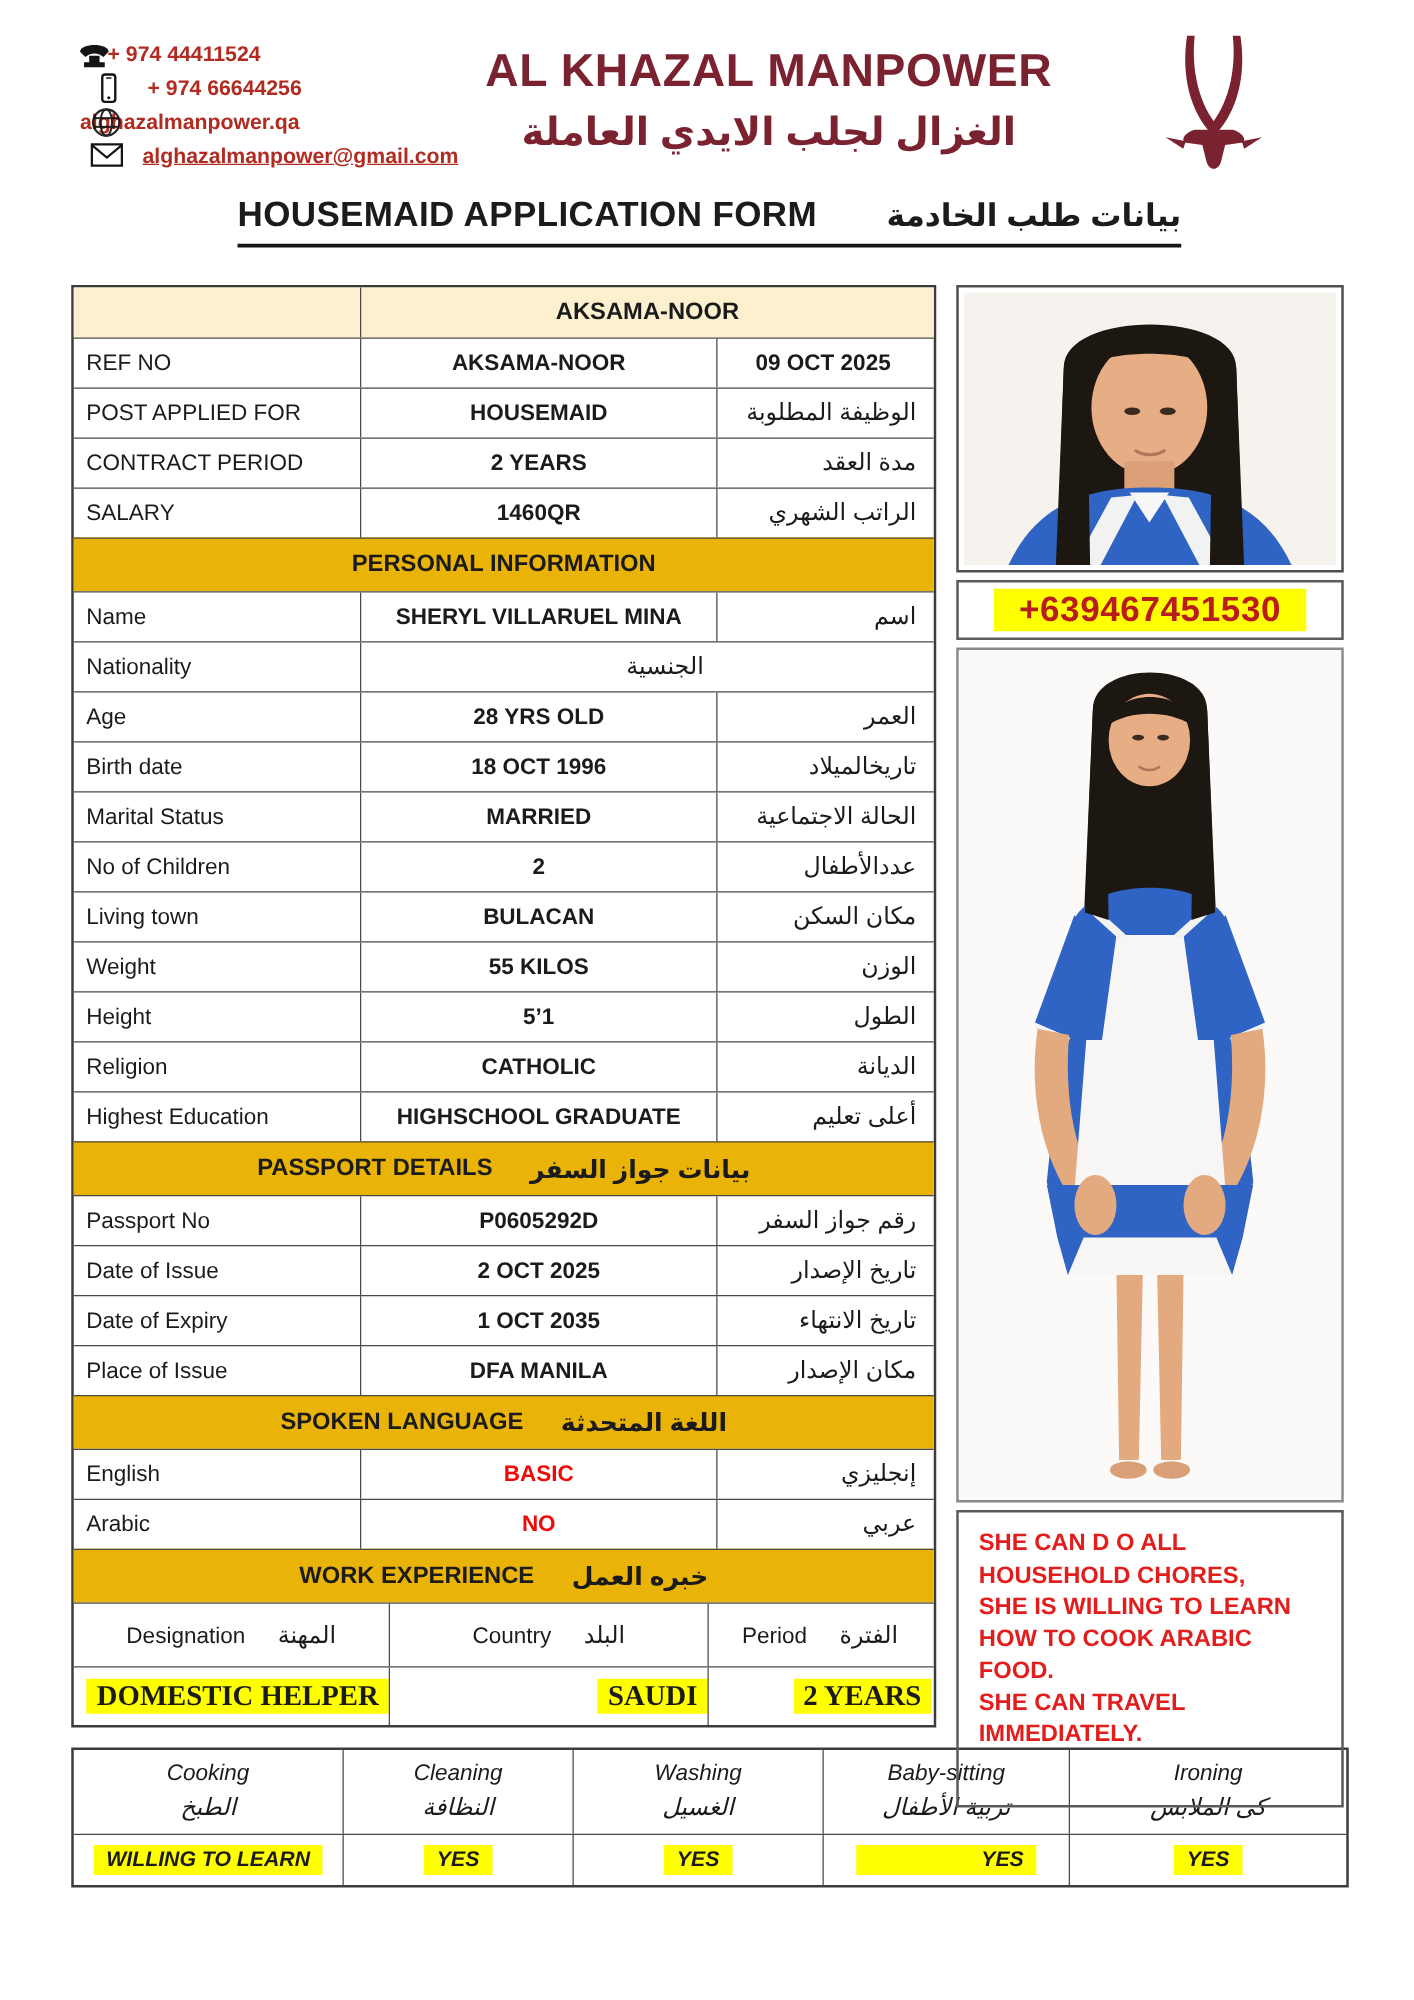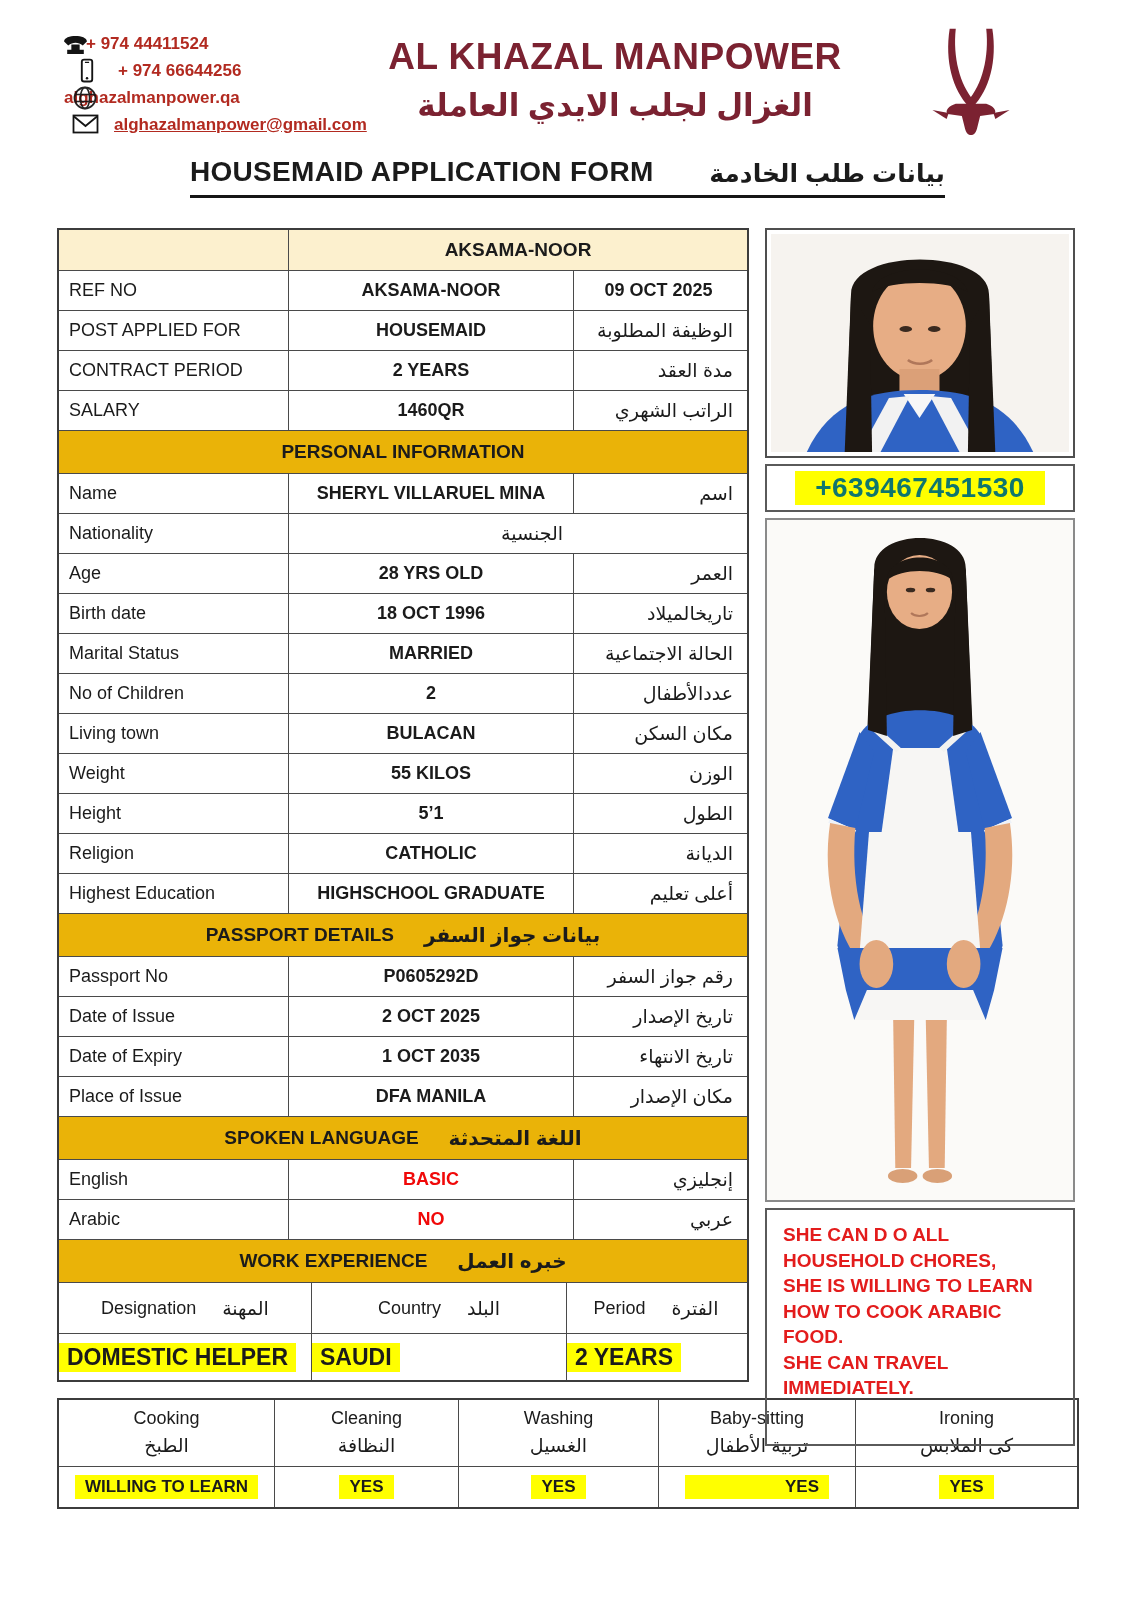--- a/index.html
+++ b/index.html
@@ -42,42 +42,42 @@
   .c.ar.date{justify-content:center;font-weight:bold;font-size:18px;font-family:"Liberation Sans",sans-serif;}
   .banner-empty{border-left:none;}
   .banner-text{display:flex;align-items:center;justify-content:center;font-weight:bold;
     font-size:19px;border-left:1px solid #4a4a4a;}
   
   .we-head{display:grid;grid-template-columns:252px 255px 179px;min-height:50px;border-top:1px solid #4a4a4a;}
   .we-hc{display:flex;align-items:center;justify-content:center;gap:26px;border-left:1px solid #4a4a4a;font-size:18px;}
   .we-hc:first-child{border-left:none;}
   .we-hc .a{font-size:19px;}
   .we-val{display:grid;grid-template-columns:252px 255px 179px;min-height:46px;border-top:1px solid #4a4a4a;}
-  .we-vc{display:flex;align-items:center;justify-content:flex-start;border-left:1px solid #4a4a4a;}
+  .we-vc{display:flex;align-items:center;justify-content:flex-end;border-left:1px solid #4a4a4a;font-family:Liberation Serif, serif;}
   .we-vc:first-child{border-left:none;}
   .hl{background:#ffff00;}
   .we-vc .hl{font-weight:bold;font-size:23px;padding:1px 8px;}
   
   .skills{position:absolute;left:57px;top:1398px;width:1018px;border:2px solid #3c3c3c;background:#fff;}
-  .sk-head,.sk-val{display:grid;grid-template-columns:215px 184px 200px 197px 222px;}
+  .sk-head,.sk-val{display:grid;grid-template-columns:215px 184px 200px 197px 222px;font-style:italic;}
   .sk-hc{display:flex;flex-direction:column;align-items:center;justify-content:center;gap:5px;
     padding:8px 0 9px;border-left:1px solid #4a4a4a;}
   .sk-hc:first-child{border-left:none;}
   .sk-hc .e{font-size:18px;} .sk-hc .a{font-size:19px;}
   .sk-val{border-top:1px solid #4a4a4a;min-height:40px;}
   .sk-vc{display:flex;align-items:center;justify-content:center;border-left:1px solid #4a4a4a;}
   .sk-vc:first-child{border-left:none;}
   .sk-vc .hl{font-weight:bold;font-size:17px;padding:2px 10px;}
   .sk-vc .hl.wide{padding-left:100px;}
   
   .rcol{position:absolute;left:765px;top:228px;width:310px;}
   .photo-box{border:2px solid #4f4f4f;height:230px;background:#fff;padding:4px;box-sizing:border-box;}
   .photo-box svg{width:100%;height:100%;display:block;}
   .phone-box{border:2px solid #5a5a5a;height:48px;margin-top:6px;display:flex;align-items:center;justify-content:center;box-sizing:border-box;}
-  .phone-hl{background:#ffff00;color:#0f766e;font-weight:bold;font-size:28px;padding:1px 20px;letter-spacing:.5px;}
+  .phone-hl{background:#ffff00;color:#b91c1c;font-weight:bold;font-size:28px;padding:1px 20px;letter-spacing:.5px;}
   .body-box{border:2px solid #8a8a8a;height:684px;margin-top:6px;background:#fff;box-sizing:border-box;}
   .body-box svg{width:100%;height:100%;display:block;}
   .notes-box{border:2px solid #5a5a5a;height:238px;margin-top:6px;box-sizing:border-box;padding:12px 8px 0 16px;}
   .note-line{color:#e31c1c;font-weight:bold;font-size:19px;line-height:25.5px;}
 </style>
 </head>
 <body>
 
 <div class="contact">
   <div class="contact-line cl1">

